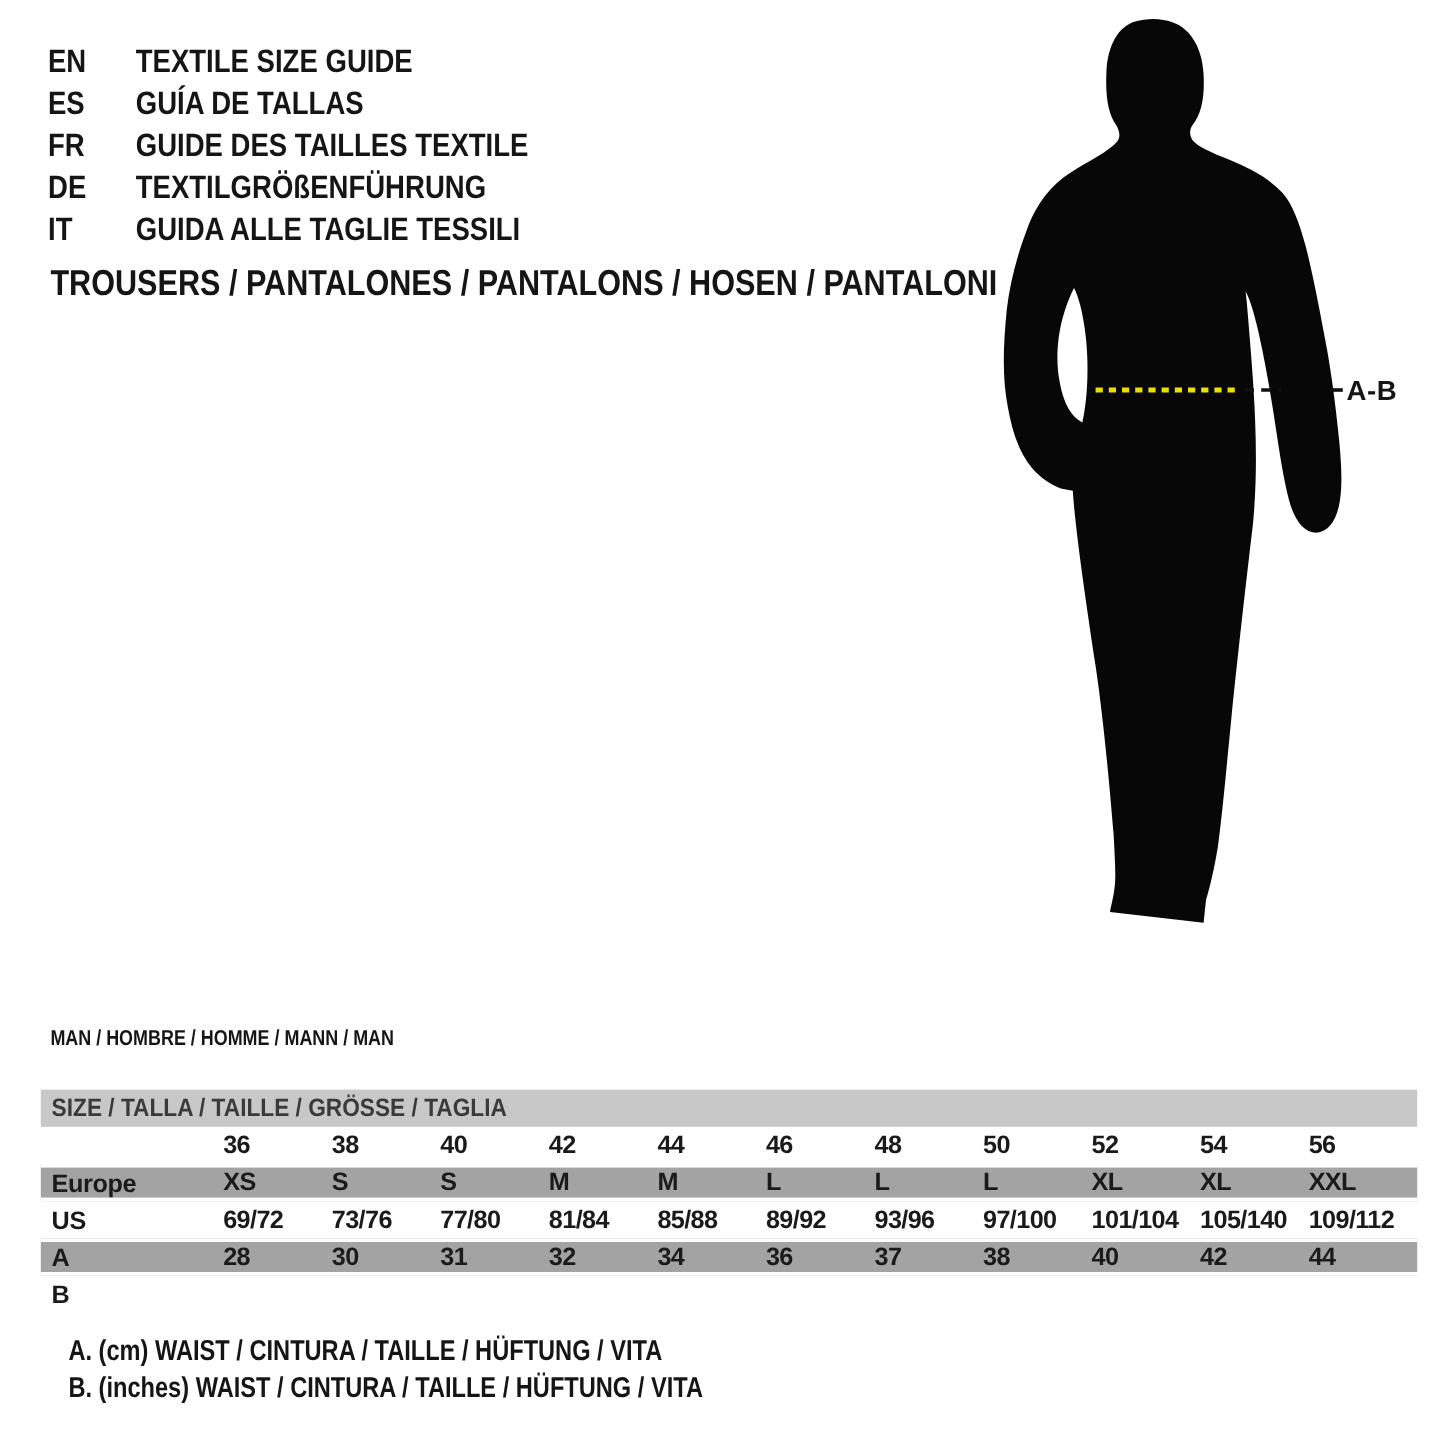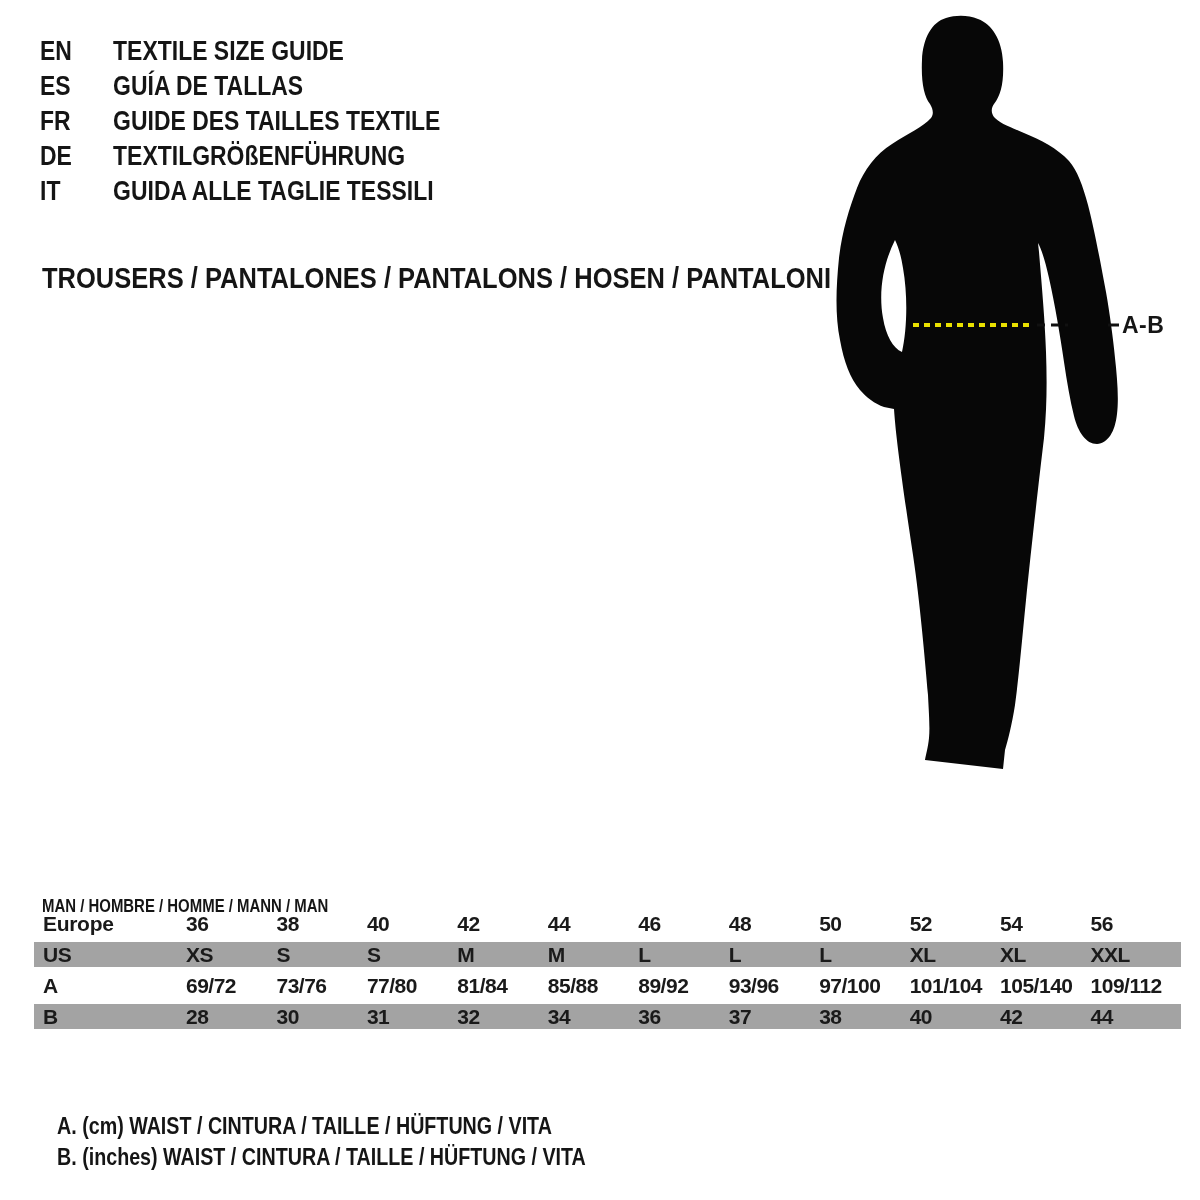--- a/index.html
+++ b/index.html
@@ -1,21 +1,21 @@
 <!DOCTYPE html>
 <html><head>
 <meta charset="utf-8">
 <style>
   html,body{margin:0;padding:0;background:#ffffff;}
   body{
     position:relative;width:1200px;height:1200px;overflow:hidden;
     font-family:"Liberation Sans","DejaVu Sans",sans-serif;color:#151515;
   }
   .abs{position:absolute;}
-  .nowrap{white-space:nowrap;margin-top:41px;}
+  .nowrap{white-space:nowrap;}
   .cx{transform-origin:0 50%;display:inline-block;}
 
   
   .langs{left:40px;top:34px;}
   .lang-row{display:flex;height:35px;line-height:35px;font-weight:bold;font-size:27px;
             transform:scaleX(.85);transform-origin:0 0;white-space:nowrap;}
   .lang-code{width:86px;flex:0 0 86px;}
 
   
   .category-title{left:42px;top:220px;font-size:30px;font-weight:bold;line-height:34px;}
@@ -26,21 +26,21 @@
   
   .figure-svg{left:820px;top:0px;}
   .ab-label{left:1122px;top:311px;font-size:23px;font-weight:bold;line-height:28px;letter-spacing:.5px;}
 
   
   .size-table{left:34px;top:908px;width:1147px;font-weight:bold;font-size:21px;color:#1a1a1a;}
   .thead{height:31px;line-height:31px;background:#c8c8c8;color:#3a3a3a;padding-left:9px;box-sizing:border-box;}
   .thead>span{transform:scaleX(.9);}
   .trow{height:31px;line-height:31px;display:grid;grid-template-columns:152px repeat(11,1fr);box-sizing:border-box;}
   .trow.alt{background:#a3a3a3;border-top:3px solid #ffffff;border-bottom:3px solid #ffffff;line-height:25px;}
-  .tlabel{padding-left:9px;text-align:left;letter-spacing:-.3px;}
+  .tlabel{padding-left:9px;text-align:left;letter-spacing:-.3px;margin-top:32px;}
   .tcell{letter-spacing:-.5px;}
 
   
   .notes{left:57px;top:1110px;font-size:24px;font-weight:bold;}
   .note-line{height:31px;line-height:31px;transform:scaleX(.82);transform-origin:0 0;white-space:nowrap;}
 </style>
 </head>
 <body>
 
 <div class="abs langs">
@@ -120,20 +120,23 @@
   <line x1="217" y1="325" x2="248" y2="325" stroke="#111111" stroke-width="3" stroke-dasharray="8 6"></line>
   <line x1="288" y1="325" x2="299" y2="325" stroke="#111111" stroke-width="3" stroke-dasharray="11 5"></line>
 </svg>
 <div class="abs ab-label">A-B</div>
 
 <div class="abs gender-title nowrap">
   <span class="cx">MAN / HOMBRE / HOMME / MANN / MAN</span>
 </div>
 
 <div class="abs size-table">
+  <div class="thead nowrap">
+    <span class="cx">SIZE / TALLA / TAILLE / GRÖSSE / TAGLIA</span>
+  </div>
 
   <div class="trow">
     <span class="tlabel">Europe</span>
     <span class="tcell">36</span>
     <span class="tcell">38</span>
     <span class="tcell">40</span>
     <span class="tcell">42</span>
     <span class="tcell">44</span>
     <span class="tcell">46</span>
     <span class="tcell">48</span>

